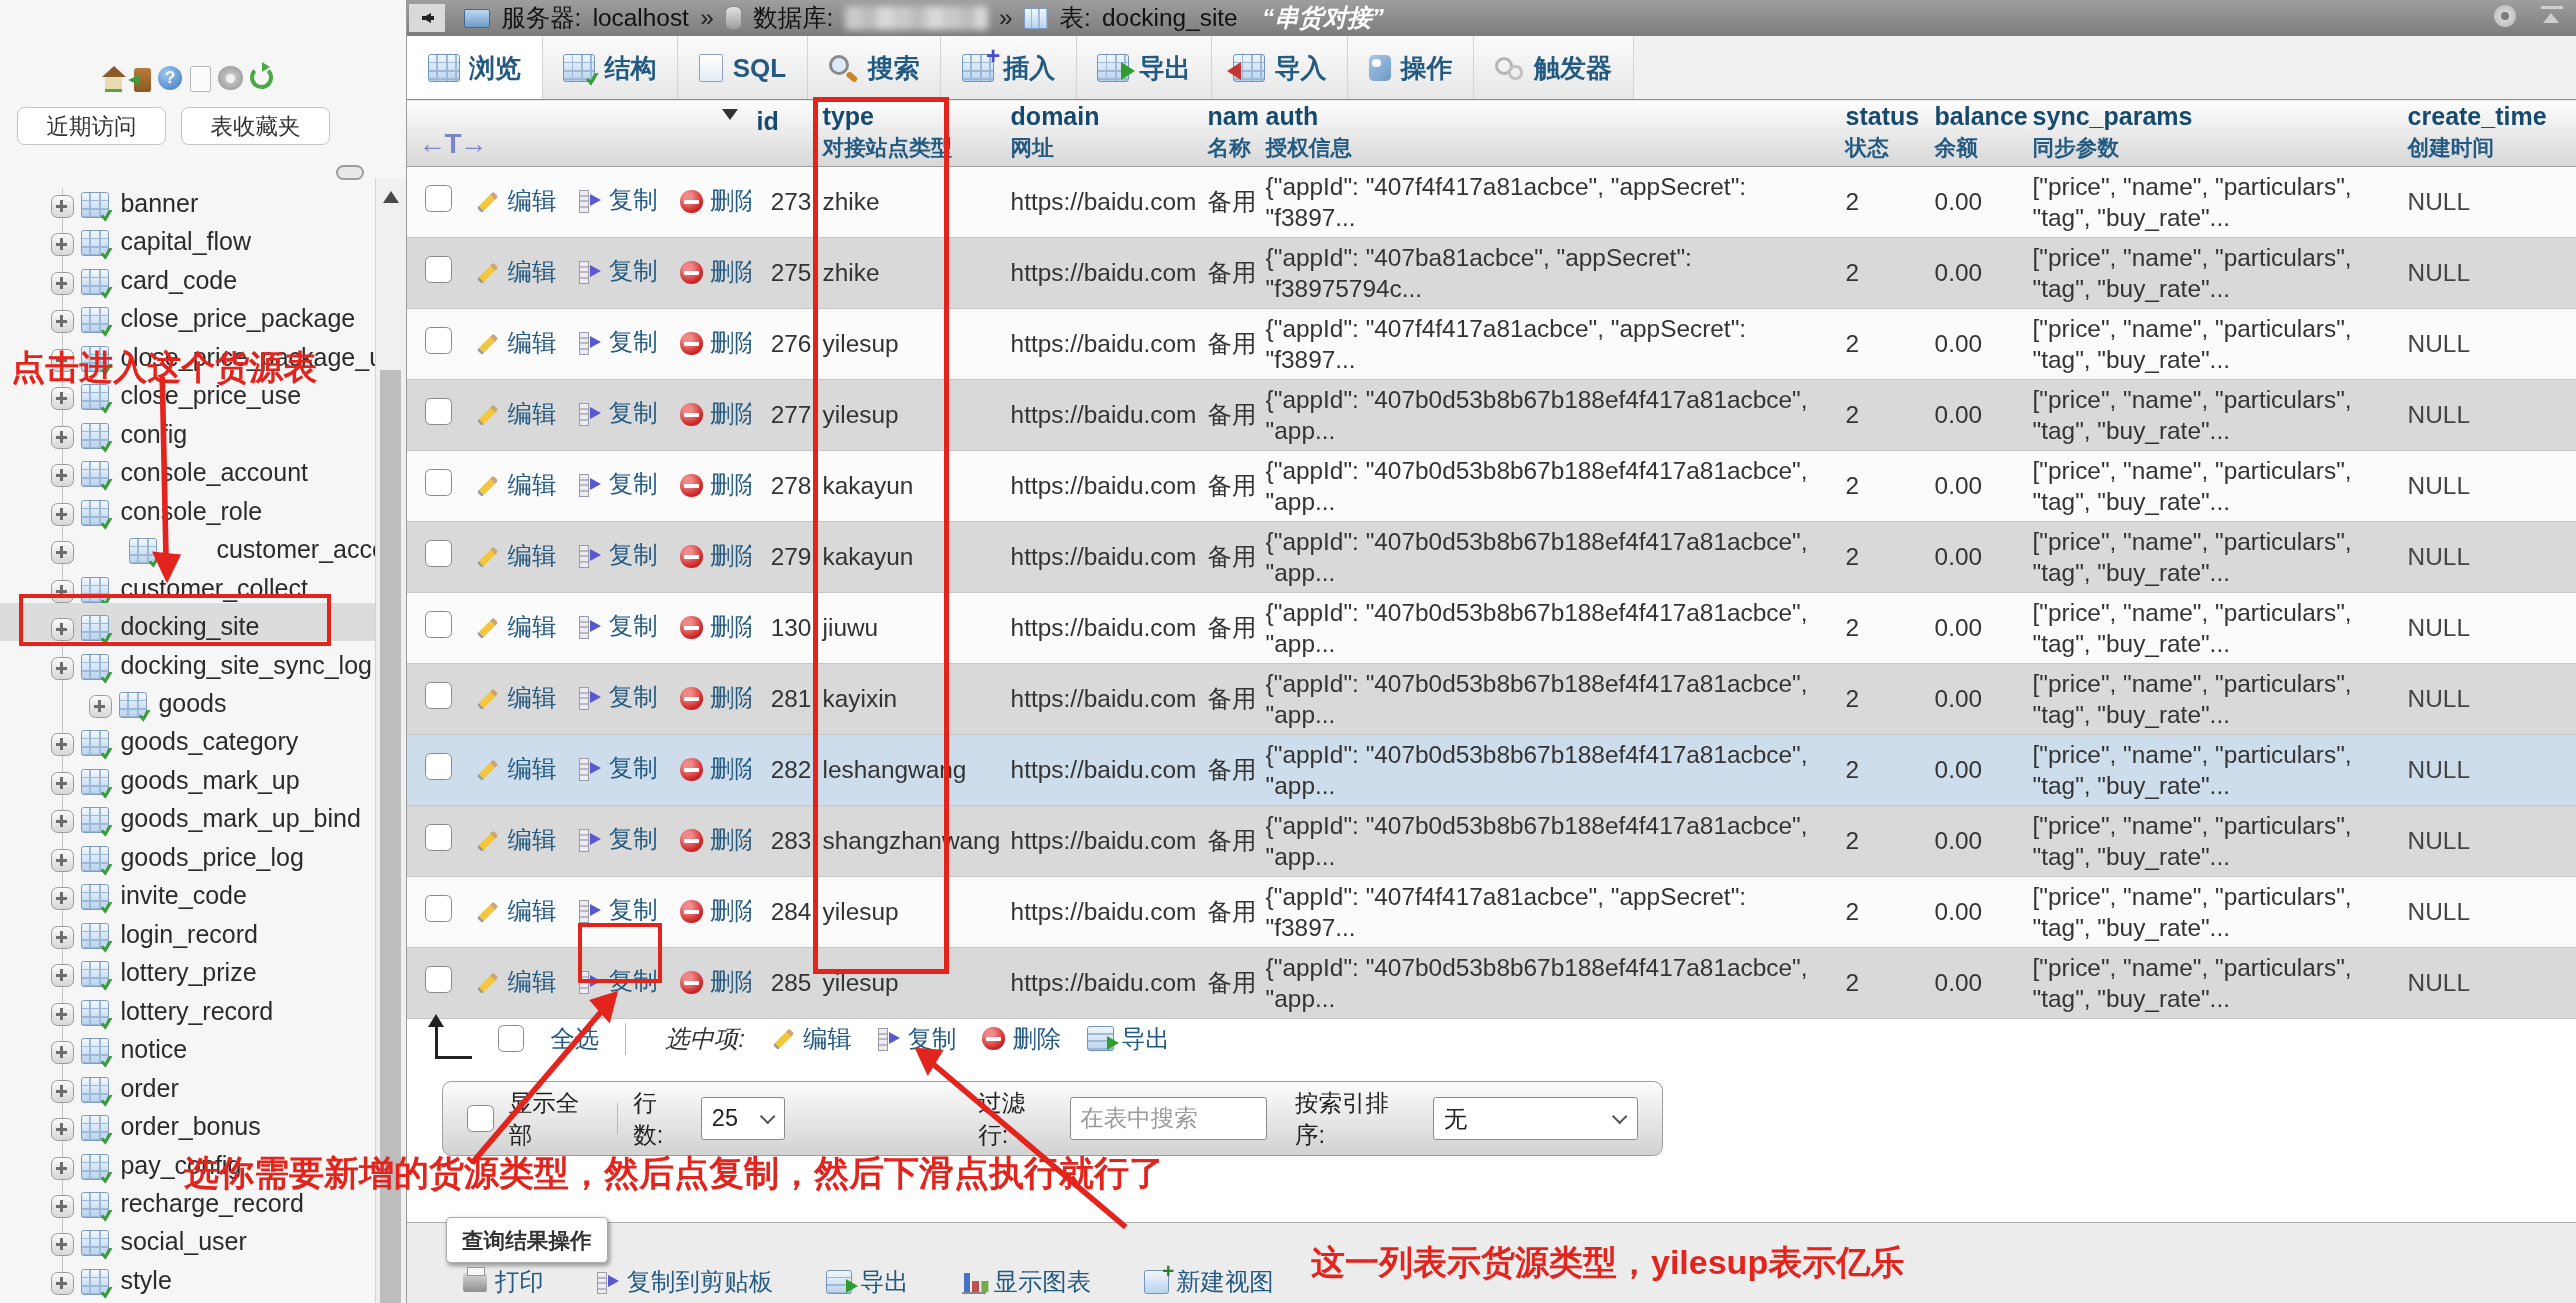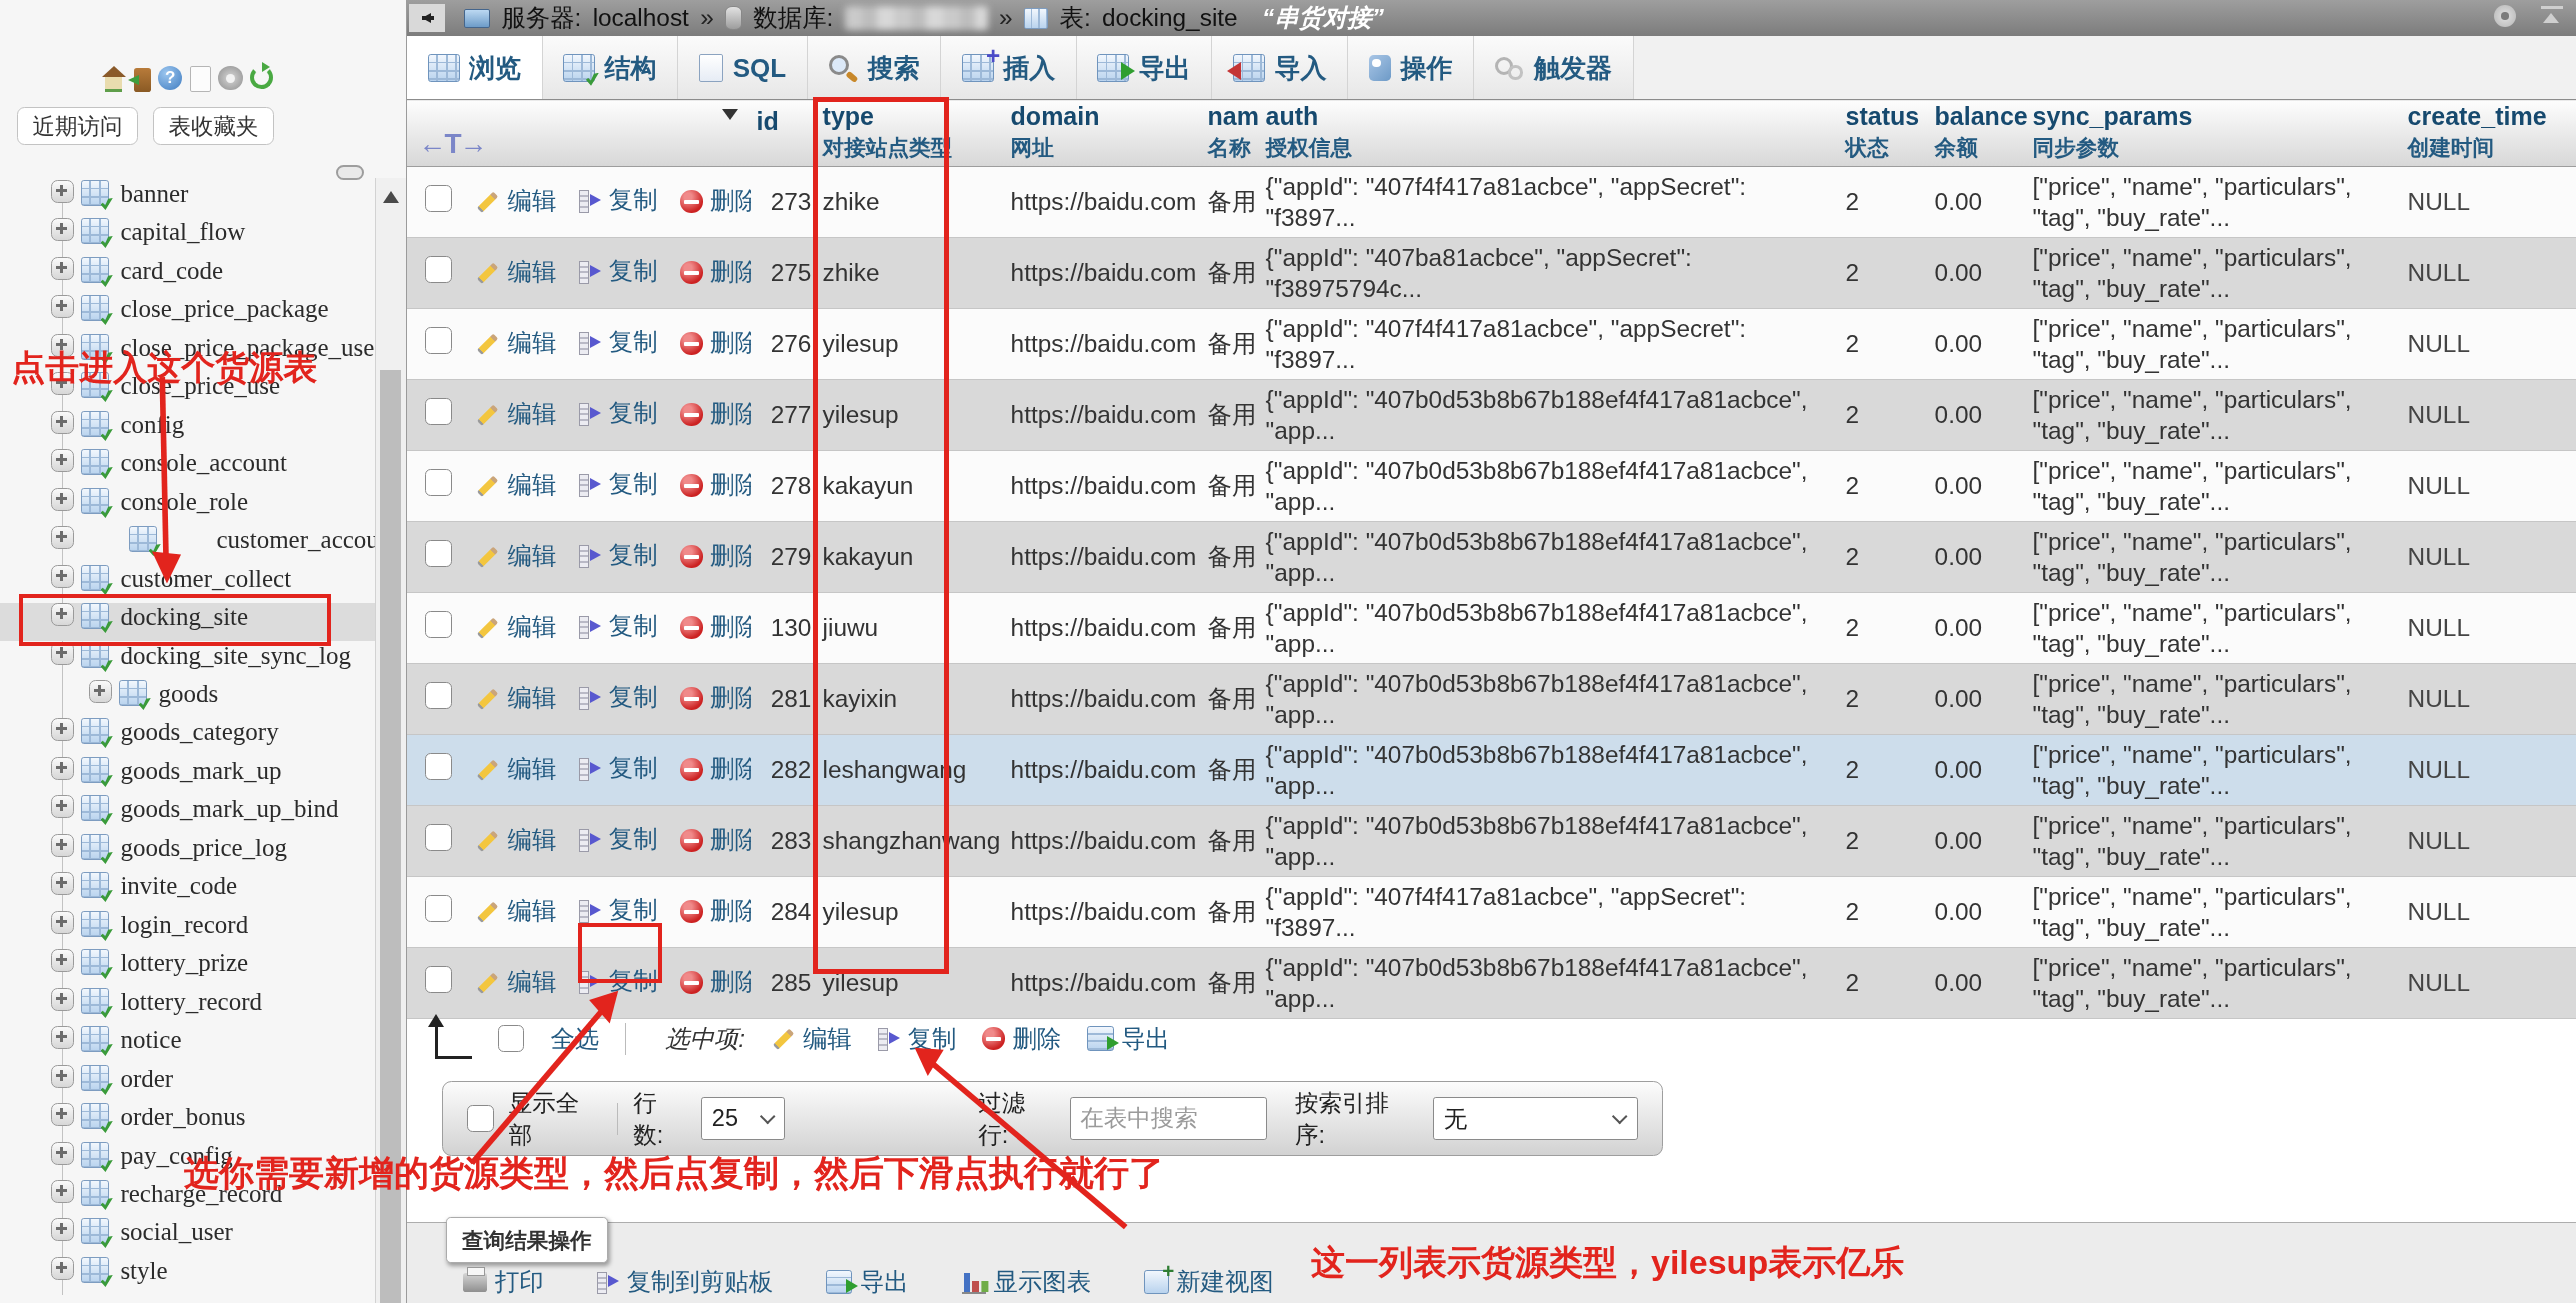--- a/index.html
+++ b/index.html
@@ -17,25 +17,25 @@
   .hic-door{background:linear-gradient(#b87b3a,#8a5a24);border-radius:2.8px;width:17px;margin-top:1.9px;}
   .hic-door::after{content:"";position:absolute;left:-5.6px;top:7.5px;border-right:11.3px solid #3e9e3e;border-top:5.6px solid transparent;border-bottom:5.6px solid transparent;}
   .hic-help{border-radius:50%;background:radial-gradient(circle at 35% 30%,#9cc6ef,#3f7cc0);}
   .hic-help::after{content:"?";position:absolute;left:0;top:0;width:24.4px;height:24.4px;color:#fff;font:bold 17px/24.4px "Liberation Sans",sans-serif;text-align:center;}
   .hic-doc{width:19px;background:#fcfcfc;border:1.9px solid #b5b5b5;border-radius:1.9px;}
   .hic-gear{border-radius:50%;background:radial-gradient(#d6d6d6,#8d8d8d);}
   .hic-gear::after{content:"";position:absolute;left:7.5px;top:7.5px;width:9.4px;height:9.4px;border-radius:50%;background:#f2f2f2;}
   .hic-refresh{border:4.7px solid #49a942;border-radius:50%;border-top-color:transparent;width:15px;height:15px;}
   .hic-refresh::after{content:"";position:absolute;left:7.5px;top:-8.4px;border-left:8.4px solid #49a942;border-top:5.6px solid transparent;border-bottom:5.6px solid transparent;}
   .side-tabs{position:absolute;left:17px;top:107px;display:flex;gap:15px;}
-  .side-tab{min-width:101px;height:36px;background:#fff;border:0.9px solid #c3c3c3;border-radius:7.5px;font-size:22.5px;color:#333;display:flex;align-items:center;justify-content:center;padding:0 9px;}
+  .side-tab{min-width:101px;height:36px;background:#fff;border:0.9px solid #c3c3c3;border-radius:7.5px;font-size:22.5px;color:#333;display:flex;align-items:center;justify-content:center;padding:0 23px;}
   .lnk-ic{position:absolute;left:336px;top:165px;width:24.4px;height:11.3px;border:2.8px solid #9d9d9d;border-radius:7.5px;background:#e9e9e9;}
   .tree{position:absolute;left:0;top:180px;width:375px;}
   .treeline{position:absolute;left:62px;top:188px;width:0.9px;height:1107px;background:#c2c2c2;}
-  .trow{position:absolute;left:0;width:375px;height:38px;display:flex;align-items:flex-start;font-family:Liberation Serif, serif;}
+  .trow{position:absolute;left:0;width:375px;height:38px;display:flex;align-items:flex-end;}
   .trow.sel{background:#dcdcdc;}
   .expander{margin-left:51px;width:20.6px;height:20.6px;background:linear-gradient(#fafafa,#d7d7d7);border:1.9px solid #9a9a9a;border-radius:6.6px;position:relative;flex:none;}
   .expander::before{content:"";position:absolute;left:3.8px;top:8.4px;width:11.3px;height:2.8px;background:#6c6c6c;}
   .expander::after{content:"";position:absolute;left:8.4px;top:3.8px;width:2.8px;height:11.3px;background:#6c6c6c;}
   .tbl-ic{margin-left:7.5px;width:26px;height:24.4px;flex:none;position:relative;border:1.9px solid #7d9cc0;border-radius:2.8px;background:repeating-linear-gradient(to right,transparent 0 7.5px,#9db9d8 7.5px 9.4px),repeating-linear-gradient(to bottom,transparent 0 6.6px,#9db9d8 6.6px 8.4px),linear-gradient(#f2f7fd,#b9d3ee);}
   .tbl-ic::after{content:"";position:absolute;right:-4.7px;bottom:-4.7px;width:12.2px;height:12.2px;background:#3a9b3a;clip-path:polygon(0 55%,40% 100%,100% 0,62% 8%,38% 60%,18% 40%);}
   .tlab{margin-left:11.3px;font-size:25px;color:#2b2b2b;white-space:nowrap;}
 
   
   .sidescroll{position:absolute;left:375px;top:0;width:31px;height:1304px;background:#f6f6f6;border-right:0.9px solid #9b9b9b;}

